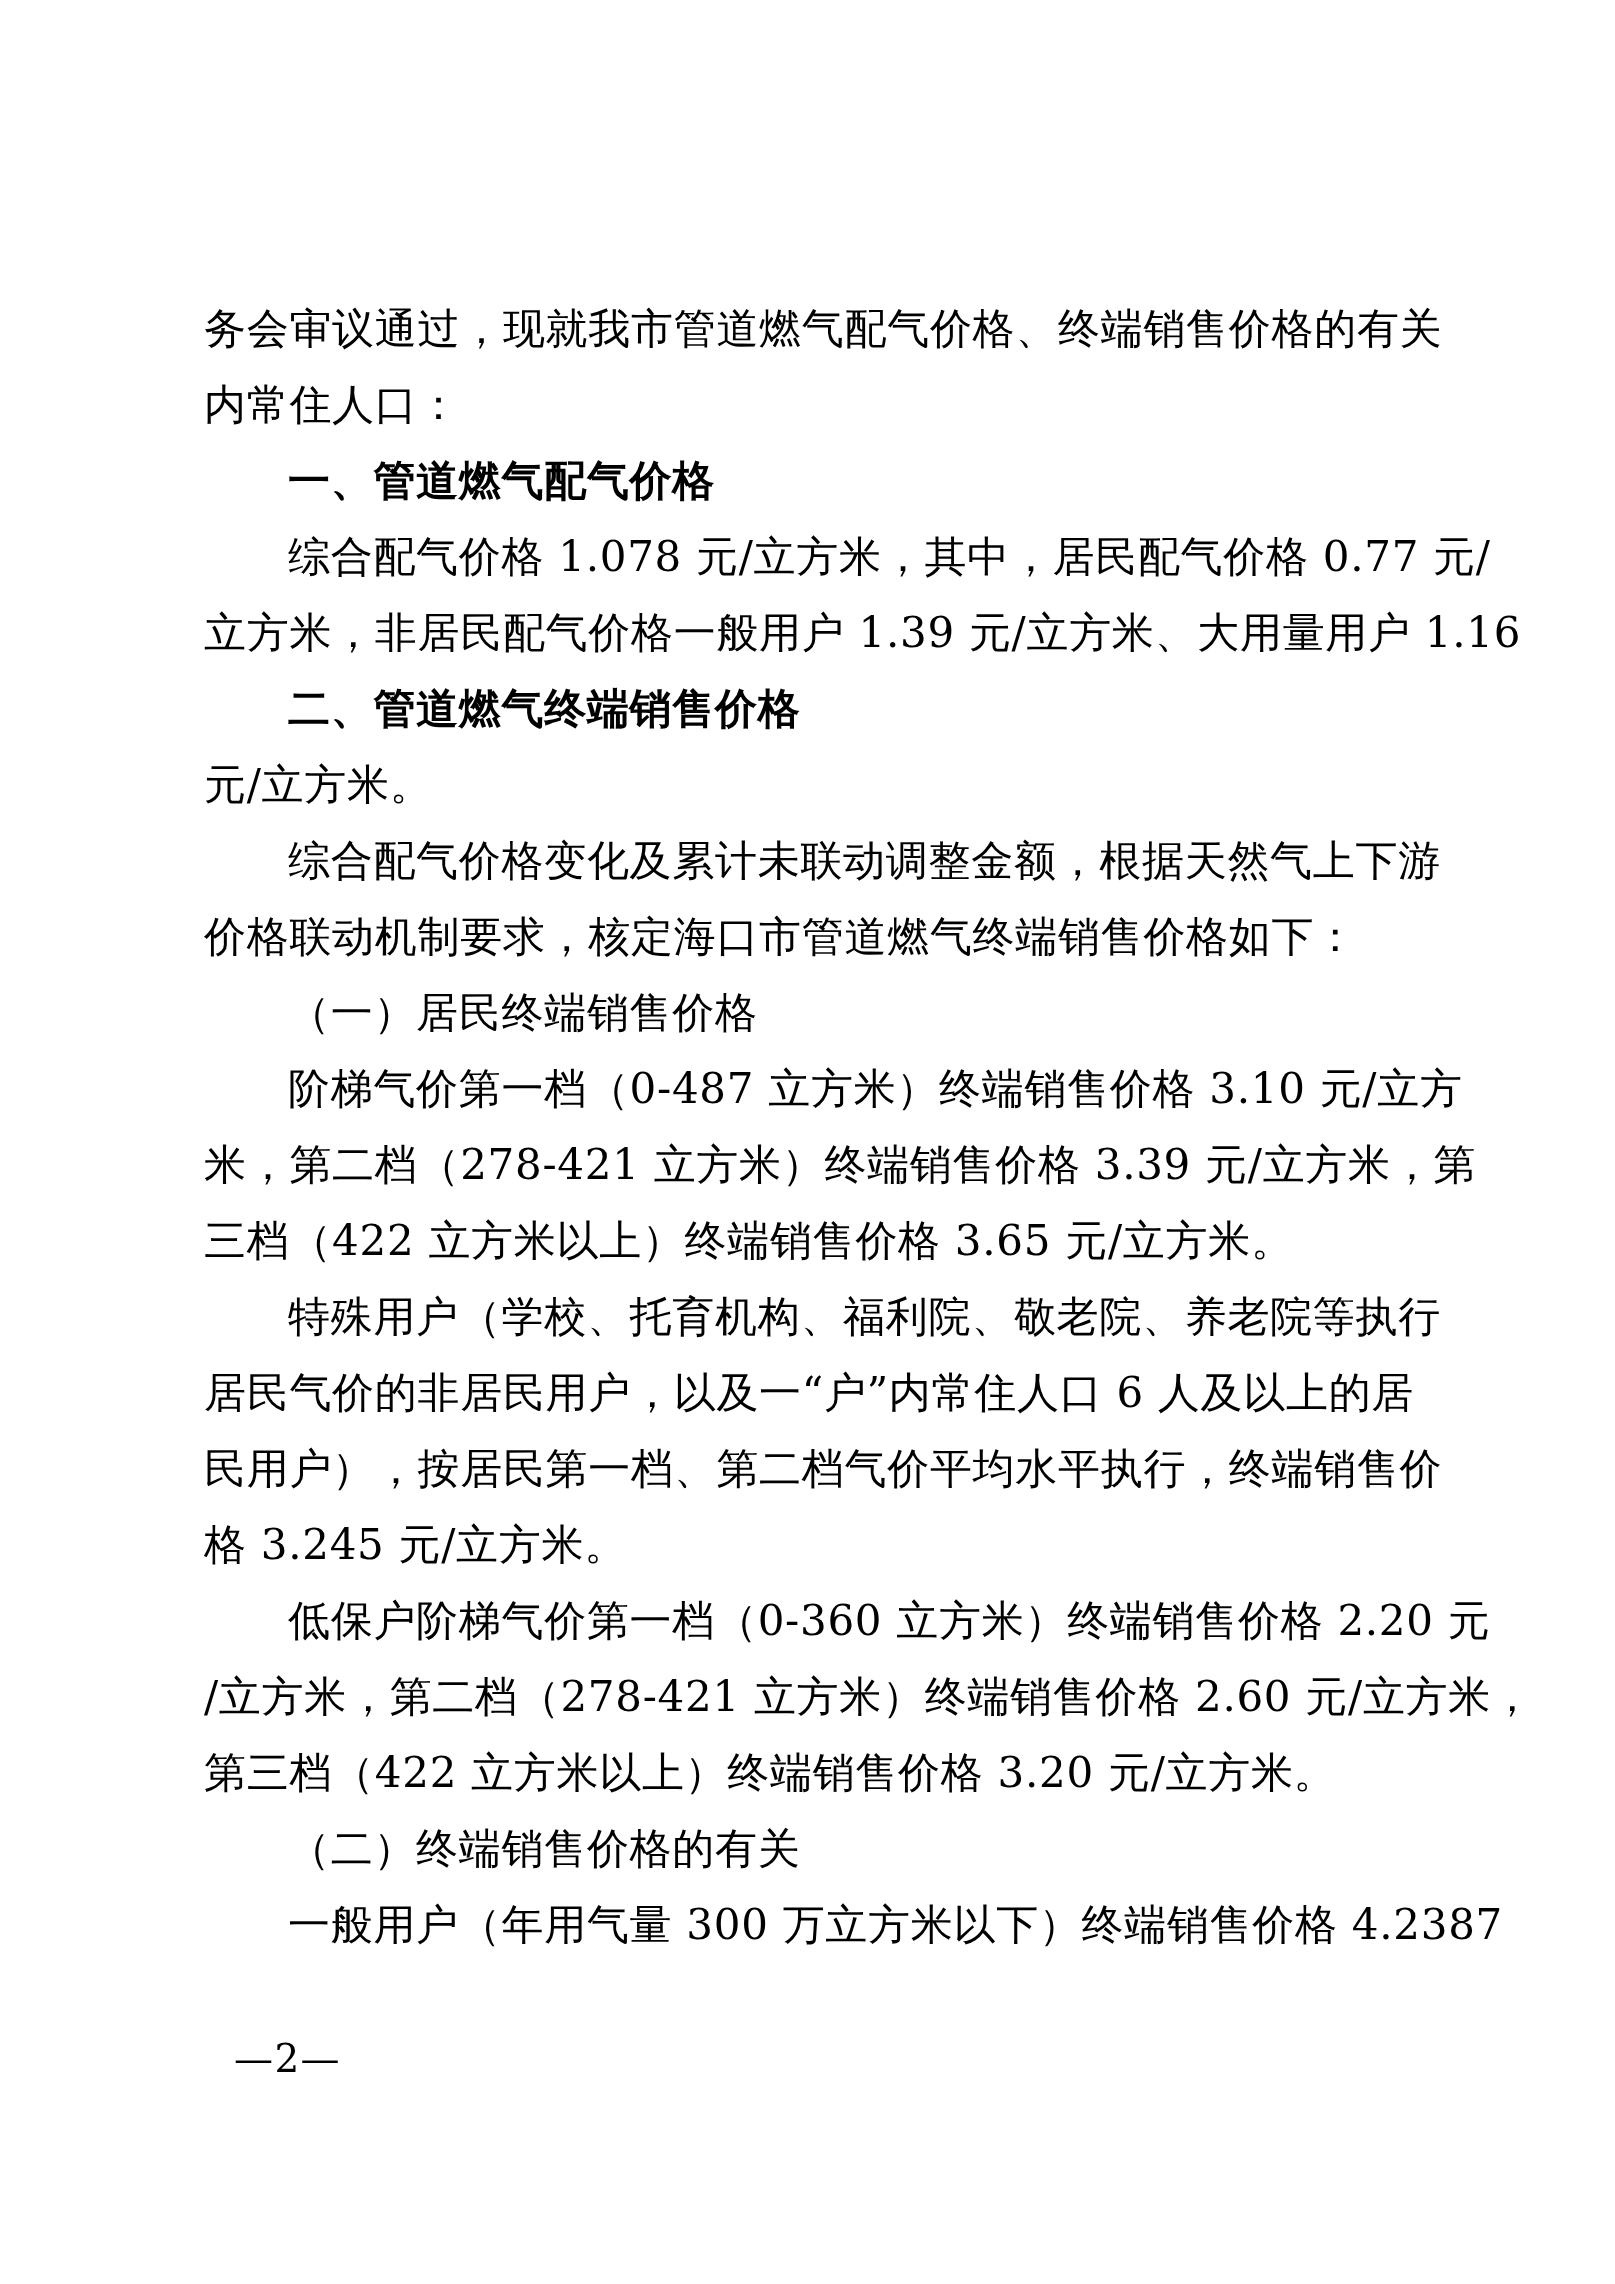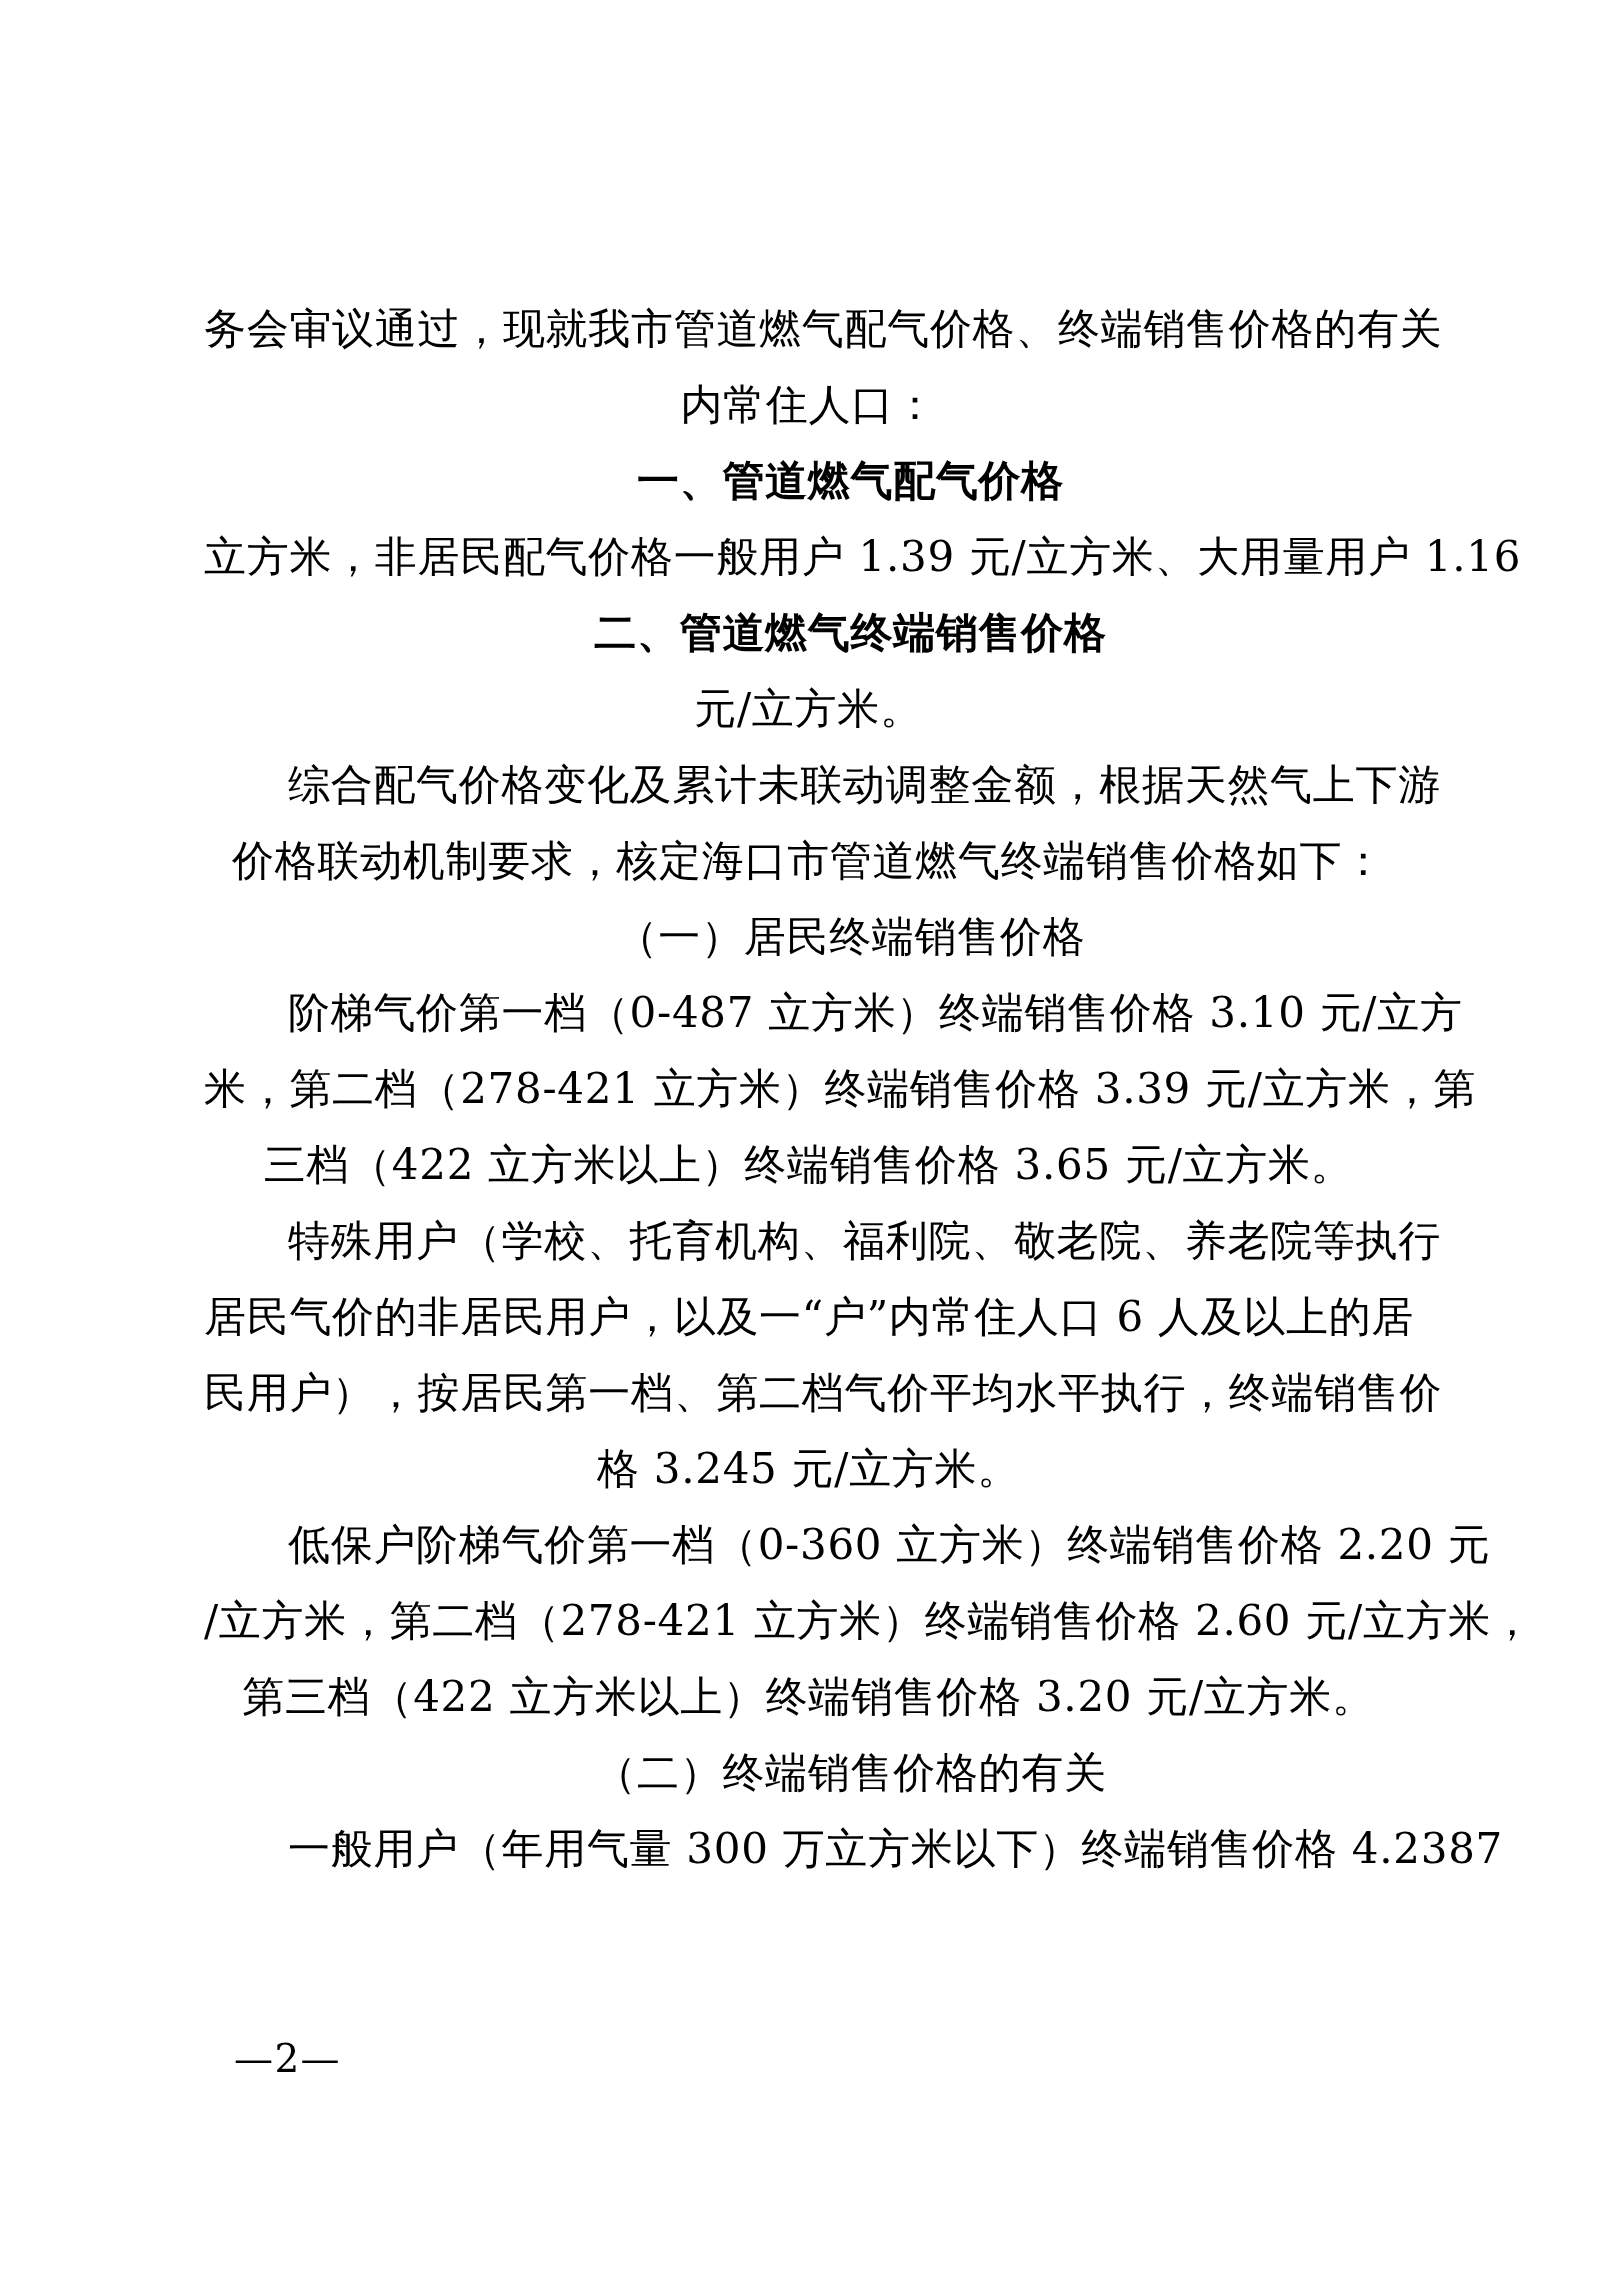--- a/index.html
+++ b/index.html
@@ -18,21 +18,21 @@
     left: 204px;
     top: 291px;
     width: 1209px;
   }
   .line {
     font-family: "DejaVu Serif", "Liberation Serif", serif;
     font-size: 42px;
     line-height: 76px;
     letter-spacing: 0.7px;
     white-space: nowrap;
-    text-align: center;
+    text-align: left;
   }
   .line.indent { text-indent: 84px; }
   .line.h1 {
     font-family: Liberation Sans, sans-serif;
     font-weight: bold;
   }
   .line.h2 {
     font-family: "DejaVu Serif", "Liberation Serif", serif;
     font-weight: normal;
   }
@@ -47,20 +47,21 @@
   }
 </style>
 </head>
 <body>
 
 <div class="page">
   <div class="text-block">
     <div class="line">务会审议通过，现就我市管道燃气配气价格、终端销售价格的有关</div>
     <div class="line">内常住人口：</div>
     <div class="line h1 indent">一、管道燃气配气价格</div>
+    <div class="line indent">综合配气价格 1.078 元/立方米，其中，居民配气价格 0.77 元/</div>
     <div class="line">立方米，非居民配气价格一般用户 1.39 元/立方米、大用量用户 1.16</div>
     <div class="line h1 indent">二、管道燃气终端销售价格</div>
     <div class="line">元/立方米。</div>
     <div class="line indent">综合配气价格变化及累计未联动调整金额，根据天然气上下游</div>
     <div class="line">价格联动机制要求，核定海口市管道燃气终端销售价格如下：</div>
     <div class="line h2 indent">（一）居民终端销售价格</div>
     <div class="line indent">阶梯气价第一档（0-487 立方米）终端销售价格 3.10 元/立方</div>
     <div class="line">米，第二档（278-421 立方米）终端销售价格 3.39 元/立方米，第</div>
     <div class="line">三档（422 立方米以上）终端销售价格 3.65 元/立方米。</div>
     <div class="line indent">特殊用户（学校、托育机构、福利院、敬老院、养老院等执行</div>

